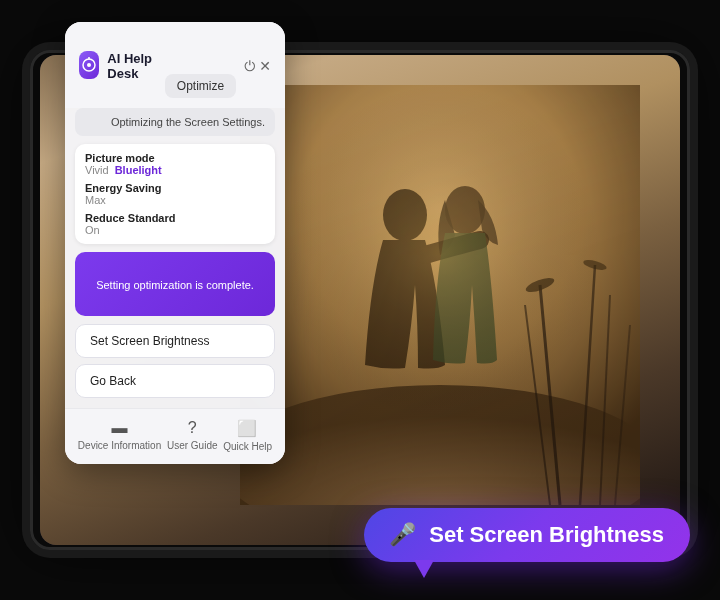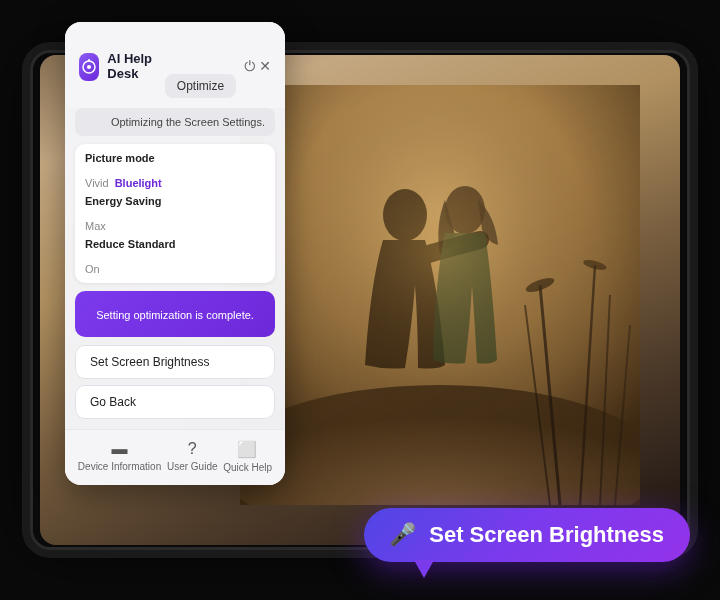--- a/index.html
+++ b/index.html
@@ -48,21 +48,21 @@
     .panel-header {
       display: flex;
       align-items: center;
       justify-content: space-between;
       padding: 12px 14px 10px;
       background: rgba(245, 245, 248, 0.97);
     }
 
     .panel-title-group {
       display: flex;
-      align-items: flex-end;
+      align-items: flex-start;
       gap: 8px;
     }
 
     .ai-icon {
       width: 28px;
       height: 28px;
       background: linear-gradient(135deg, #8b5cf6, #6d28d9);
       border-radius: 8px;
       display: flex;
       align-items: center;
@@ -125,33 +125,32 @@
 
     .setting-values {
       display: flex;
       align-items: center;
       gap: 6px;
     }
 
     .setting-value {
       font-size: 11px;
       color: #888;
-      margin-top: 13px;
     }
 
     .setting-value.active {
       color: #6d28d9;
       font-weight: 600;
     }
 
     .complete-banner {
       margin: 0 10px 8px;
       background: linear-gradient(135deg, #7c3aed, #6d28d9);
       border-radius: 10px;
-      padding: 14px 10px;
+      padding: 23px 10px;
       text-align: center;
     }
 
     .complete-text {
       font-size: 11px;
       color: white;
       font-weight: 500;
     }
 
     .action-btn {

